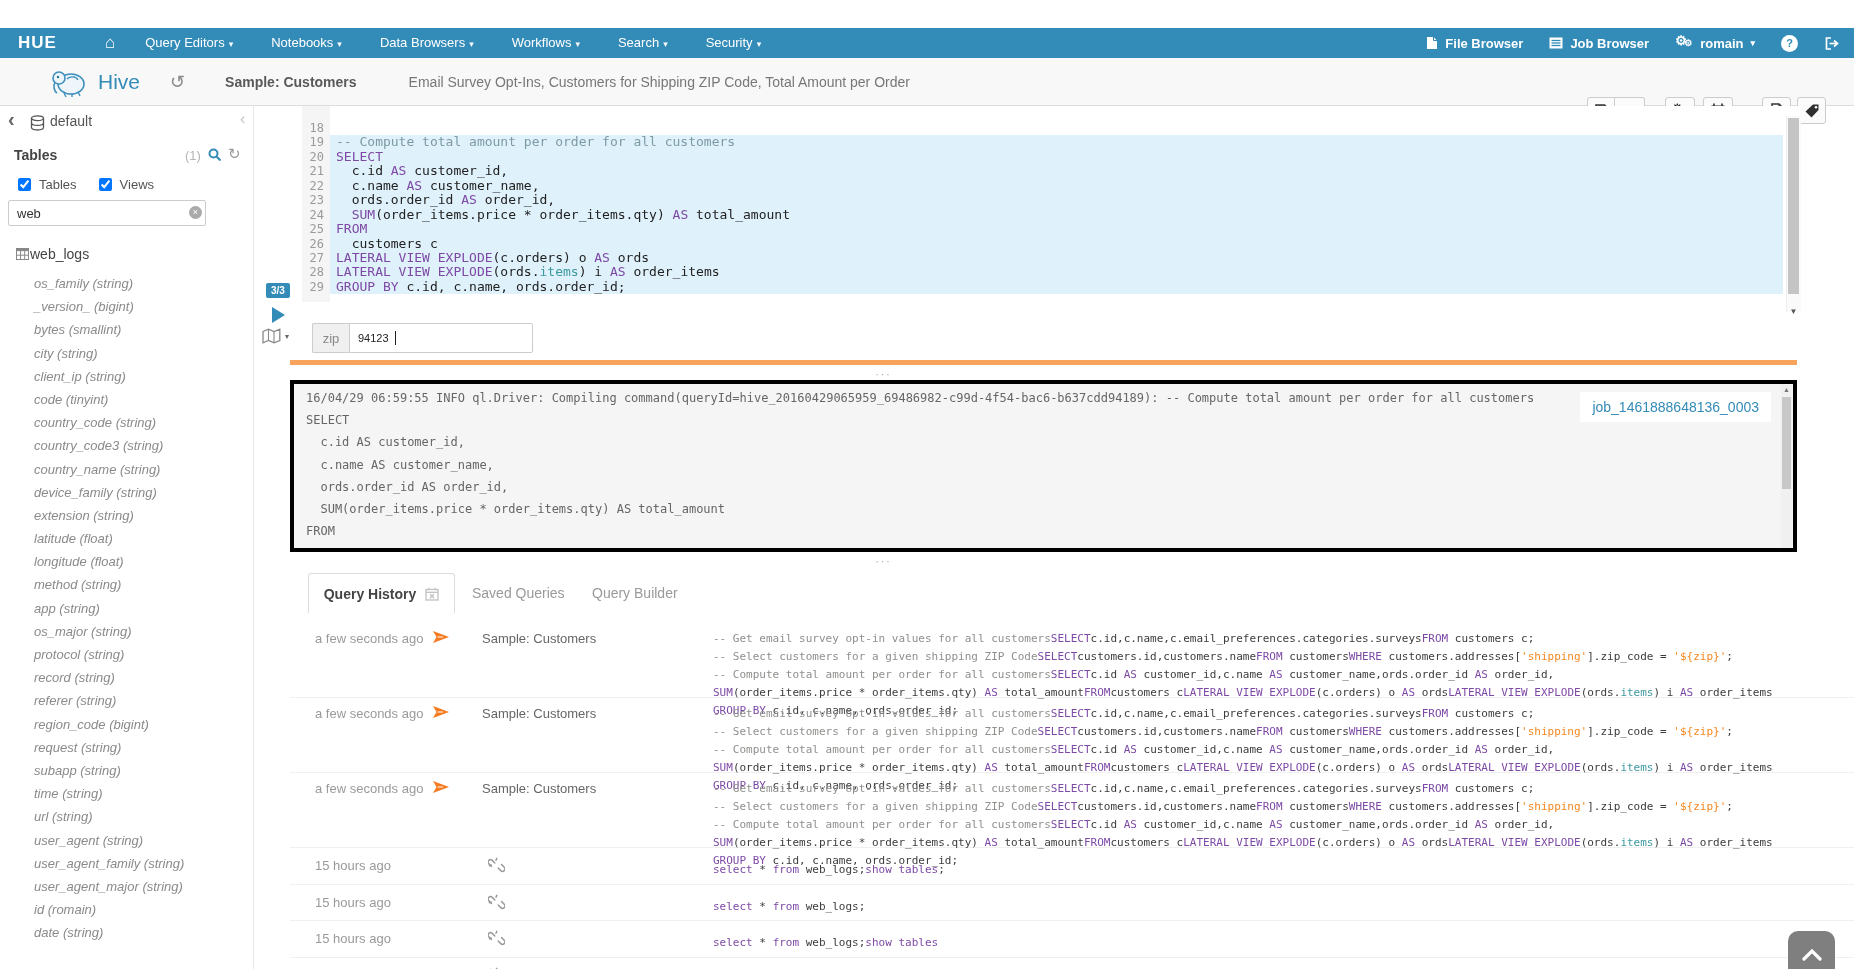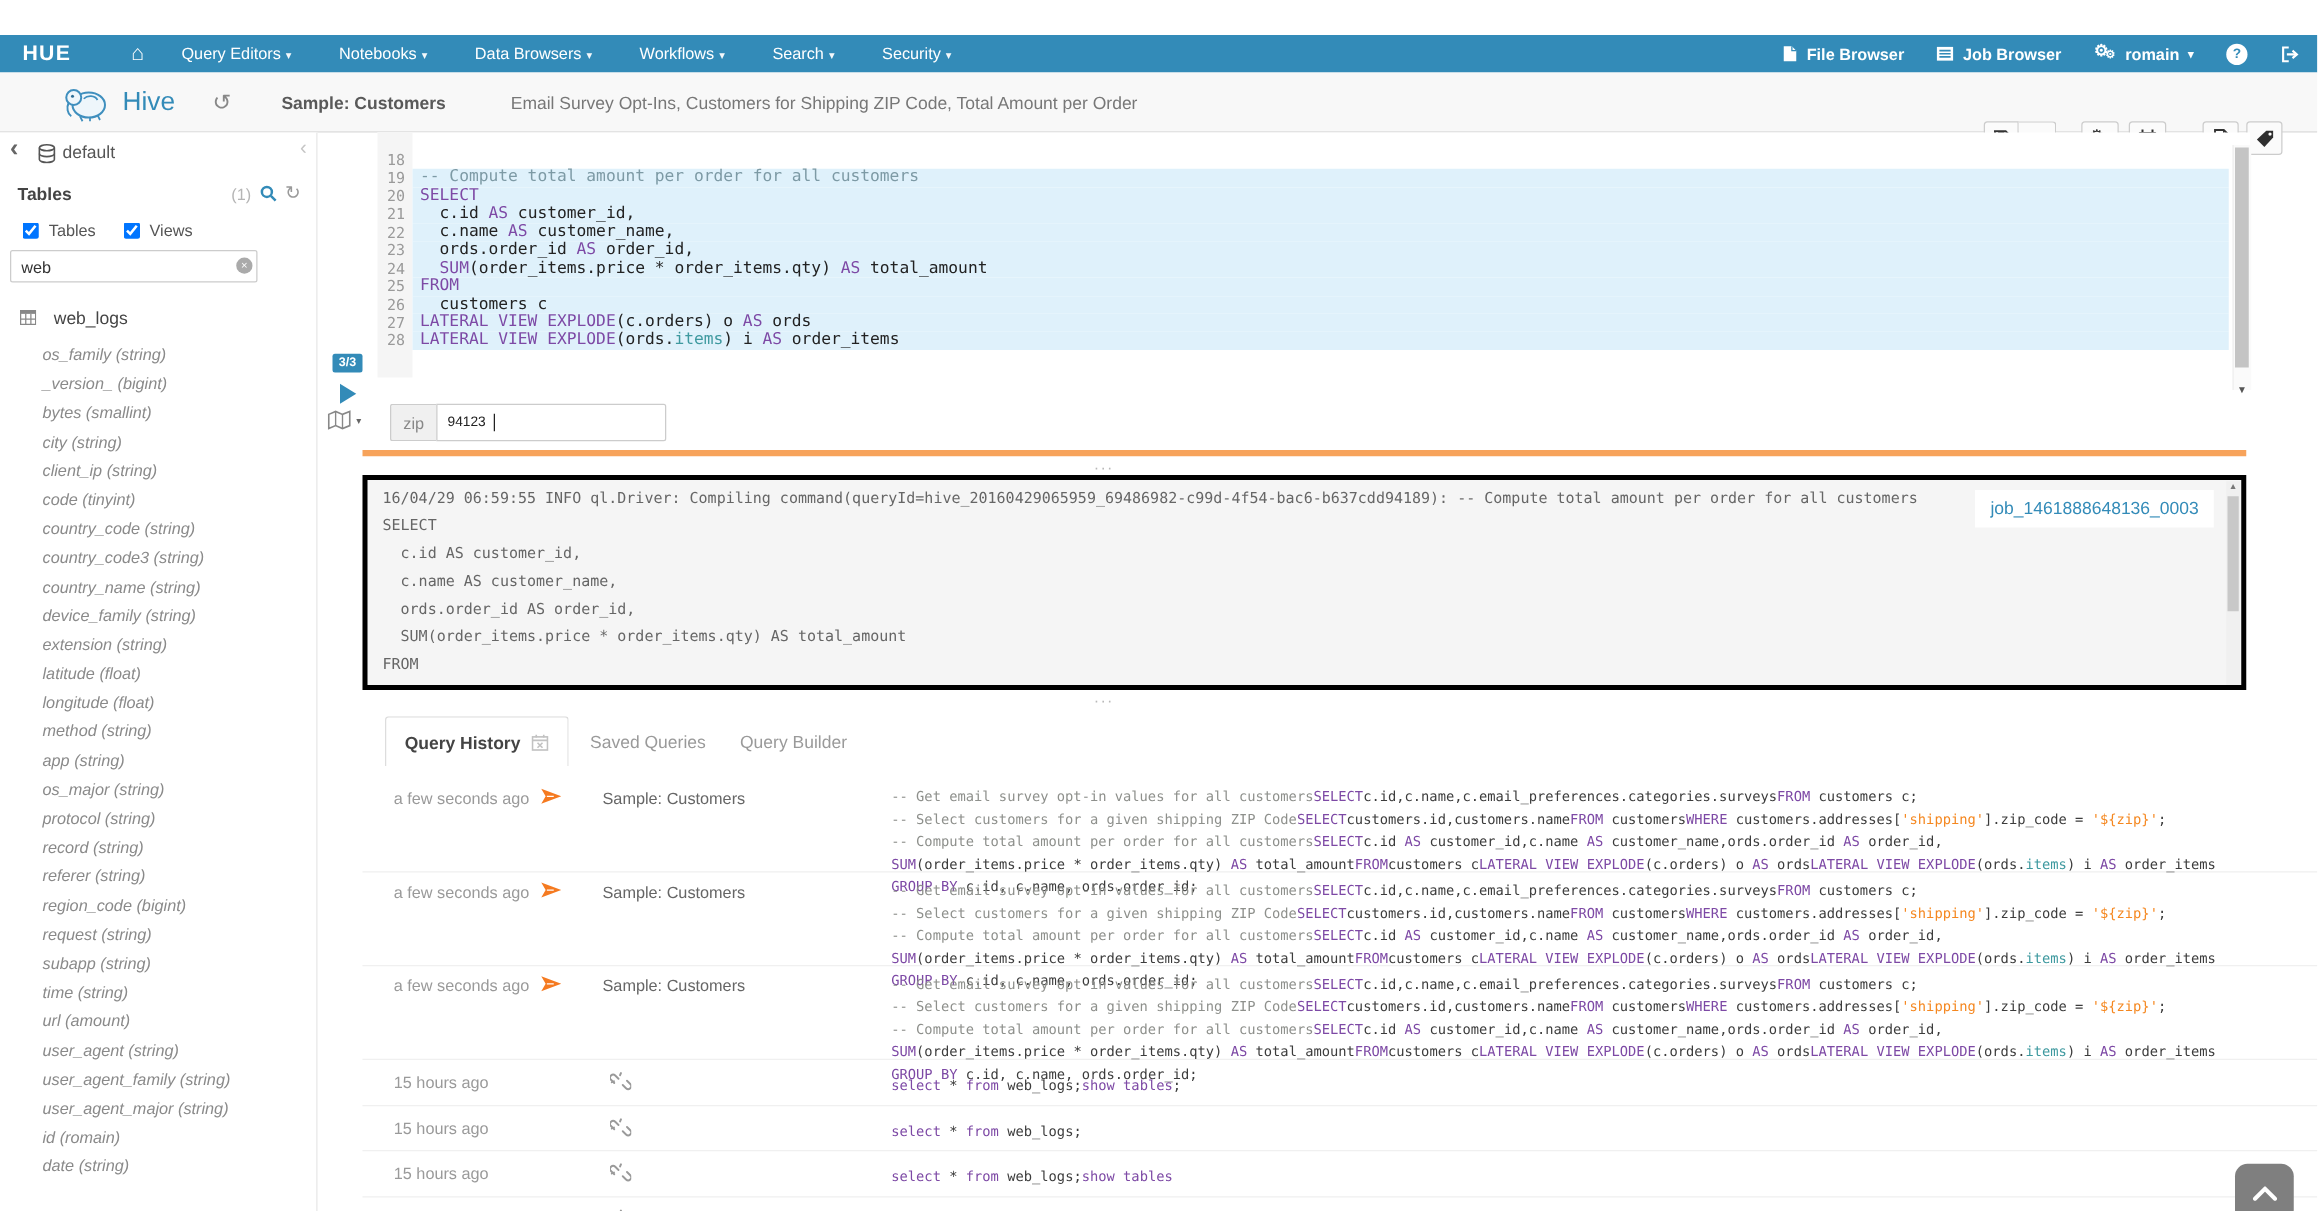--- a/index.html
+++ b/index.html
@@ -34,21 +34,21 @@
   .sb-db{position:absolute;left:50px;top:7px;font-size:14px;color:#555;cursor:pointer;}
   .sb-collapse{position:absolute;left:240px;top:4px;font-size:16px;color:#c5c5c5;cursor:pointer;}
   .sb-tables{position:absolute;left:14px;top:41px;font-size:14px;font-weight:700;color:#444;}
   .sb-count{position:absolute;left:185px;top:42px;font-size:13px;color:#b5b5b5;}
   .sb-search-ico{position:absolute;left:208px;top:42px;cursor:pointer;}
   .sb-refresh{position:absolute;left:228px;top:39px;font-size:15px;color:#9a9a9a;cursor:pointer;}
   .sb-filters{position:absolute;left:14px;top:69px;font-size:13px;color:#555;display:flex;gap:18px;align-items:center;}
   .sb-filters label{display:flex;gap:5px;align-items:center;cursor:pointer;}
   .sb-input{position:absolute;left:8px;top:94px;width:198px;height:26px;box-sizing:border-box;border:1px solid #ccc;border-radius:2px;font-size:13px;color:#333;padding:0 22px 0 8px;font-family:"Liberation Sans",sans-serif;}
   .sb-clear{position:absolute;left:189px;top:100px;width:13px;height:13px;border-radius:50%;background:#aaa;color:#fff;font-size:9px;line-height:13px;text-align:center;cursor:pointer;}
-  .sb-tbl{position:absolute;left:16px;top:140px;display:flex;align-items:center;gap:14px;font-size:14px;color:#444;cursor:pointer;}
+  .sb-tbl{position:absolute;left:16px;top:140px;display:flex;align-items:center;gap:1px;font-size:14px;color:#444;cursor:pointer;}
   .sb-cols{position:absolute;left:34px;top:166px;font-style:italic;}
   .col-item{height:23.2px;line-height:23.2px;font-size:13px;color:#8a8a8a;white-space:nowrap;cursor:pointer;}
   
   .exec-badge{position:absolute;left:266px;top:255px;background:#338bb8;color:#fff;font-size:10px;font-weight:700;padding:2px 5px;border-radius:2px;}
   .play-btn{position:absolute;left:272px;top:279px;width:0;height:0;border-top:8px solid transparent;border-bottom:8px solid transparent;border-left:13px solid #338bb8;cursor:pointer;}
   .map-btn{position:absolute;left:262px;top:300px;cursor:pointer;display:flex;align-items:center;gap:4px;}
   .map-caret{font-size:8px;color:#666;}
   .editor{position:absolute;left:302px;top:78px;width:1498px;height:208px;background:#fff;}
   .gutter-bg{position:absolute;left:0;top:0;width:28px;height:196px;background:#f5f5f5;}
   .ed-lines{position:absolute;left:28px;top:15px;right:17px;}
@@ -291,21 +291,21 @@
         <div class="col-item">method (string)</div>
         <div class="col-item">app (string)</div>
         <div class="col-item">os_major (string)</div>
         <div class="col-item">protocol (string)</div>
         <div class="col-item">record (string)</div>
         <div class="col-item">referer (string)</div>
         <div class="col-item">region_code (bigint)</div>
         <div class="col-item">request (string)</div>
         <div class="col-item">subapp (string)</div>
         <div class="col-item">time (string)</div>
-        <div class="col-item">url (amount)</div>
+        <div class="col-item">url (string)</div>
         <div class="col-item">user_agent (string)</div>
         <div class="col-item">user_agent_family (string)</div>
         <div class="col-item">user_agent_major (string)</div>
         <div class="col-item">id (romain)</div>
         <div class="col-item">date (string)</div>
       </div>
   </div>
 
   <div class="exec-badge">3/3</div>
   <div class="play-btn"></div>
@@ -328,20 +328,21 @@
         <div class="ed-line sel"><span class="num">19</span><span class="code"><span class="tok-comment">-- Compute total amount per order for all customers</span></span></div>
         <div class="ed-line sel"><span class="num">20</span><span class="code"><span class="tok-keyword">SELECT</span></span></div>
         <div class="ed-line sel"><span class="num">21</span><span class="code"><span class="tok-plain">  c.id </span><span class="tok-keyword">AS</span><span class="tok-plain"> customer_id,</span></span></div>
         <div class="ed-line sel"><span class="num">22</span><span class="code"><span class="tok-plain">  c.name </span><span class="tok-keyword">AS</span><span class="tok-plain"> customer_name,</span></span></div>
         <div class="ed-line sel"><span class="num">23</span><span class="code"><span class="tok-plain">  ords.order_id </span><span class="tok-keyword">AS</span><span class="tok-plain"> order_id,</span></span></div>
         <div class="ed-line sel"><span class="num">24</span><span class="code"><span class="tok-plain">  </span><span class="tok-keyword">SUM</span><span class="tok-plain">(order_items.price * order_items.qty) </span><span class="tok-keyword">AS</span><span class="tok-plain"> total_amount</span></span></div>
         <div class="ed-line sel"><span class="num">25</span><span class="code"><span class="tok-keyword">FROM</span></span></div>
         <div class="ed-line sel"><span class="num">26</span><span class="code"><span class="tok-plain">  customers c</span></span></div>
         <div class="ed-line sel"><span class="num">27</span><span class="code"><span class="tok-keyword">LATERAL VIEW EXPLODE</span><span class="tok-plain">(c.orders) o </span><span class="tok-keyword">AS</span><span class="tok-plain"> ords</span></span></div>
         <div class="ed-line sel"><span class="num">28</span><span class="code"><span class="tok-keyword">LATERAL VIEW EXPLODE</span><span class="tok-plain">(ords.</span><span class="tok-builtin">items</span><span class="tok-plain">) i </span><span class="tok-keyword">AS</span><span class="tok-plain"> order_items</span></span></div>
+        <div class="ed-line sel"><span class="num">29</span><span class="code"><span class="tok-keyword">GROUP BY</span><span class="tok-plain"> c.id, c.name, ords.order_id;</span></span></div>
       </div>
     <div class="ed-sb">
       <div class="thumb"></div>
       <div class="arr">▼</div>
     </div>
   </div>
 
   <div class="var-group">
     <div class="var-addon">zip</div>
     <div class="var-inputwrap">

